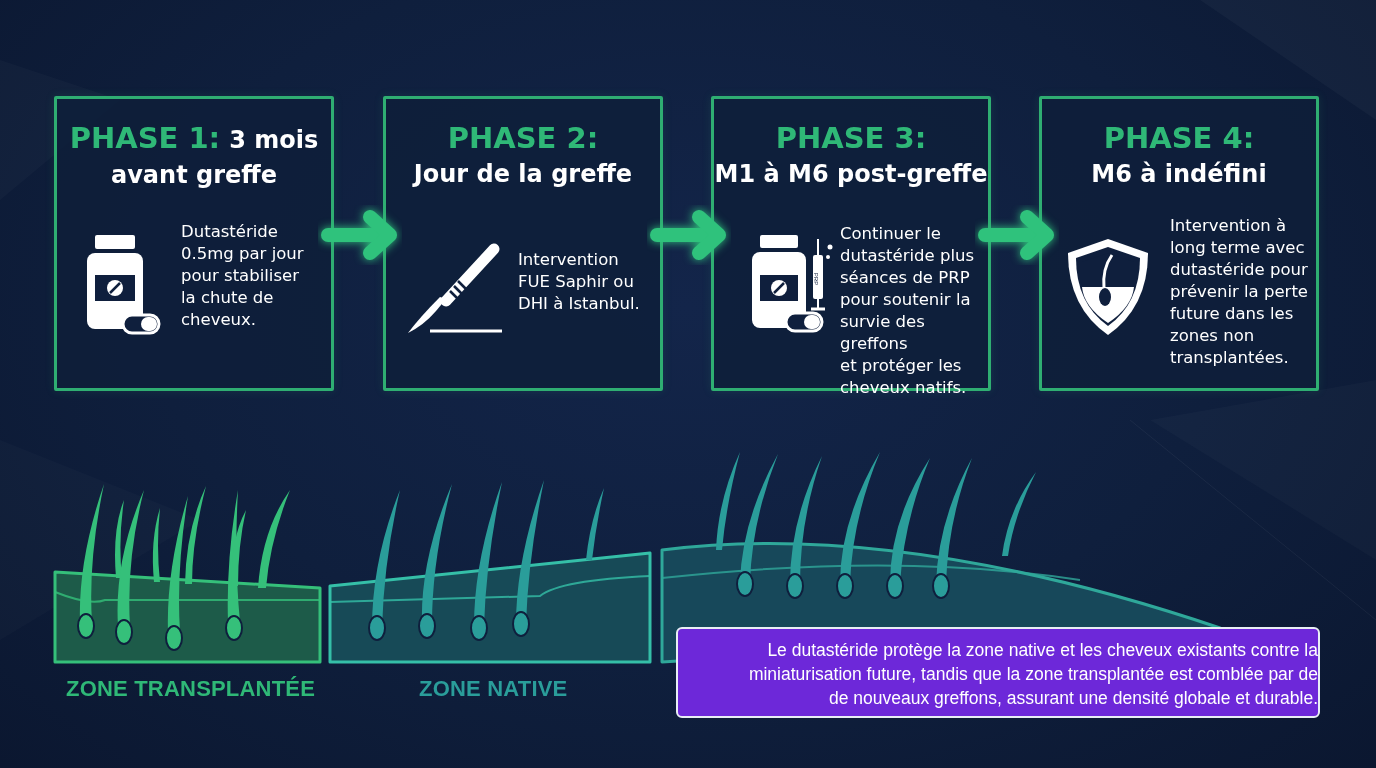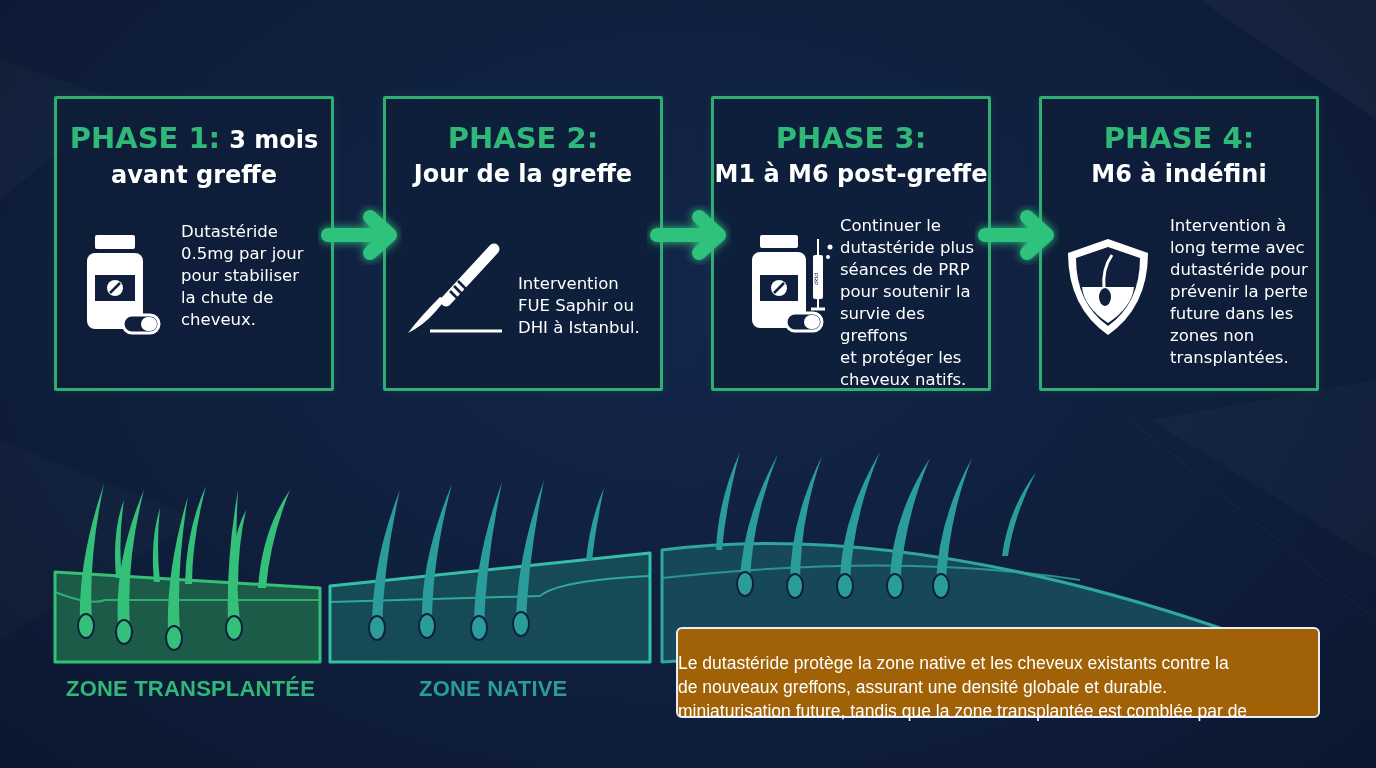--- a/index.html
+++ b/index.html
@@ -25,22 +25,22 @@
   .card-body {
     position:absolute; font-family:"DejaVu Sans", sans-serif; font-size:16.5px; line-height:22px; color:#fff;
   }
   .icon { position:absolute; }
   .arrow { position:absolute; top:205px; width:84px; height:60px; }
   .zone-label {
     position:absolute; top:676px; font-family:"Liberation Sans", sans-serif; font-weight:bold; font-size:22px; letter-spacing:0.2px;
   }
   .note {
     position:absolute; left:676px; top:627px; width:644px; height:91px; box-sizing:border-box;
-    border:2.5px solid #e8eef5; border-radius:6px; background:#a16207;
-    text-align:left; font-family:"Liberation Sans", sans-serif; font-size:17.5px; line-height:24px; padding-top:22px; color:#fff;
+    border:2.5px solid #e8eef5; border-radius:6px; background:#6d28d9;
+    text-align:right; font-family:"Liberation Sans", sans-serif; font-size:17.5px; line-height:24px; padding-top:9px; color:#fff;
   }
 </style>
 </head>
 <body>
 
 <svg class="bg-facet" width="1376" height="768" style="left:0;top:0">
   <polygon points="0,60 120,100 0,200" fill="#ffffff" opacity="0.025"></polygon>
   <polygon points="1376,0 1200,0 1376,120" fill="#ffffff" opacity="0.03"></polygon>
   <polygon points="1376,380 1150,420 1376,560" fill="#ffffff" opacity="0.025"></polygon>
   <polygon points="0,440 200,520 0,640" fill="#ffffff" opacity="0.02"></polygon>
@@ -77,21 +77,21 @@
     <span class="sub">Jour de la greffe</span>
   </div>
   <svg class="icon" style="left:20px;top:140px" width="100" height="100" viewBox="0 0 100 100">
     <line x1="88" y1="10" x2="40" y2="62" stroke="#fff" stroke-width="11" stroke-linecap="round"></line>
     <line x1="44" y1="52" x2="52" y2="60" stroke="#0f1f3d" stroke-width="2.5"></line>
     <line x1="48" y1="47" x2="56" y2="55" stroke="#0f1f3d" stroke-width="2.5"></line>
     <line x1="52" y1="42" x2="60" y2="50" stroke="#0f1f3d" stroke-width="2.5"></line>
     <path d="M40,60 L30,72 Q18,86 2,94 Q14,78 34,58 Z" fill="#fff"></path>
     <line x1="24" y1="92" x2="96" y2="92" stroke="#fff" stroke-width="3"></line>
   </svg>
-  <div class="card-body" style="left:132px;top:150px;margin-top:24px;">
+  <div class="card-body" style="left:132px;top:150px;">
     <div>Intervention</div>
     <div>FUE Saphir ou</div>
     <div>DHI à Istanbul.</div>
   </div>
 </div>
 
 <div class="card" style="left:711px;">
   <div class="card-title">
     <span class="phase">PHASE 3:</span><br>
     <span class="sub">M1 à M6 post-greffe</span>
@@ -105,21 +105,21 @@
     <rect x="36" y="78" width="36" height="18" rx="9" fill="#0f1f3d" stroke="#fff" stroke-width="3"></rect>
     <rect x="54" y="80" width="16" height="14" rx="7" fill="#fff"></rect>
     <line x1="68" y1="4" x2="68" y2="20" stroke="#fff" stroke-width="2"></line>
     <rect x="63" y="20" width="10" height="44" rx="2" fill="#fff"></rect>
     <text x="68" y="48" font-size="6" fill="#0f1f3d" text-anchor="middle" transform="rotate(90 68 44)">PRP</text>
     <line x1="68" y1="64" x2="68" y2="74" stroke="#fff" stroke-width="2"></line>
     <line x1="61" y1="74" x2="75" y2="74" stroke="#fff" stroke-width="3"></line>
     <circle cx="80" cy="12" r="2.5" fill="#fff"></circle>
     <circle cx="78" cy="22" r="2" fill="#fff"></circle>
   </svg>
-  <div class="card-body" style="left:126px;top:116px;">
+  <div class="card-body" style="left:126px;top:124px;">
     <div>Continuer le</div>
     <div>dutastéride plus</div>
     <div>séances de PRP</div>
     <div>pour soutenir la</div>
     <div>survie des greffons</div>
     <div>et protéger les</div>
     <div>cheveux natifs.</div>
   </div>
 </div>
 
@@ -228,15 +228,15 @@
       <ellipse cx="941" cy="586" rx="8" ry="12"></ellipse>
     </g>
   </g>
 </svg>
 
 <div class="zone-label" style="left:66px;color:#2fb877;">ZONE TRANSPLANTÉE</div>
 <div class="zone-label" style="left:419px;color:#2a9d9a;text-align:center;">ZONE NATIVE</div>
 
 <div class="note">
   <div>Le dutastéride protège la zone native et les cheveux existants contre la</div>
+  <div>miniaturisation future, tandis que la zone transplantée est comblée par de</div>
   <div>de nouveaux greffons, assurant une densité globale et durable.</div>
-  <div>miniaturisation future, tandis que la zone transplantée est comblée par de</div>
 </div>
 
 </body></html>

